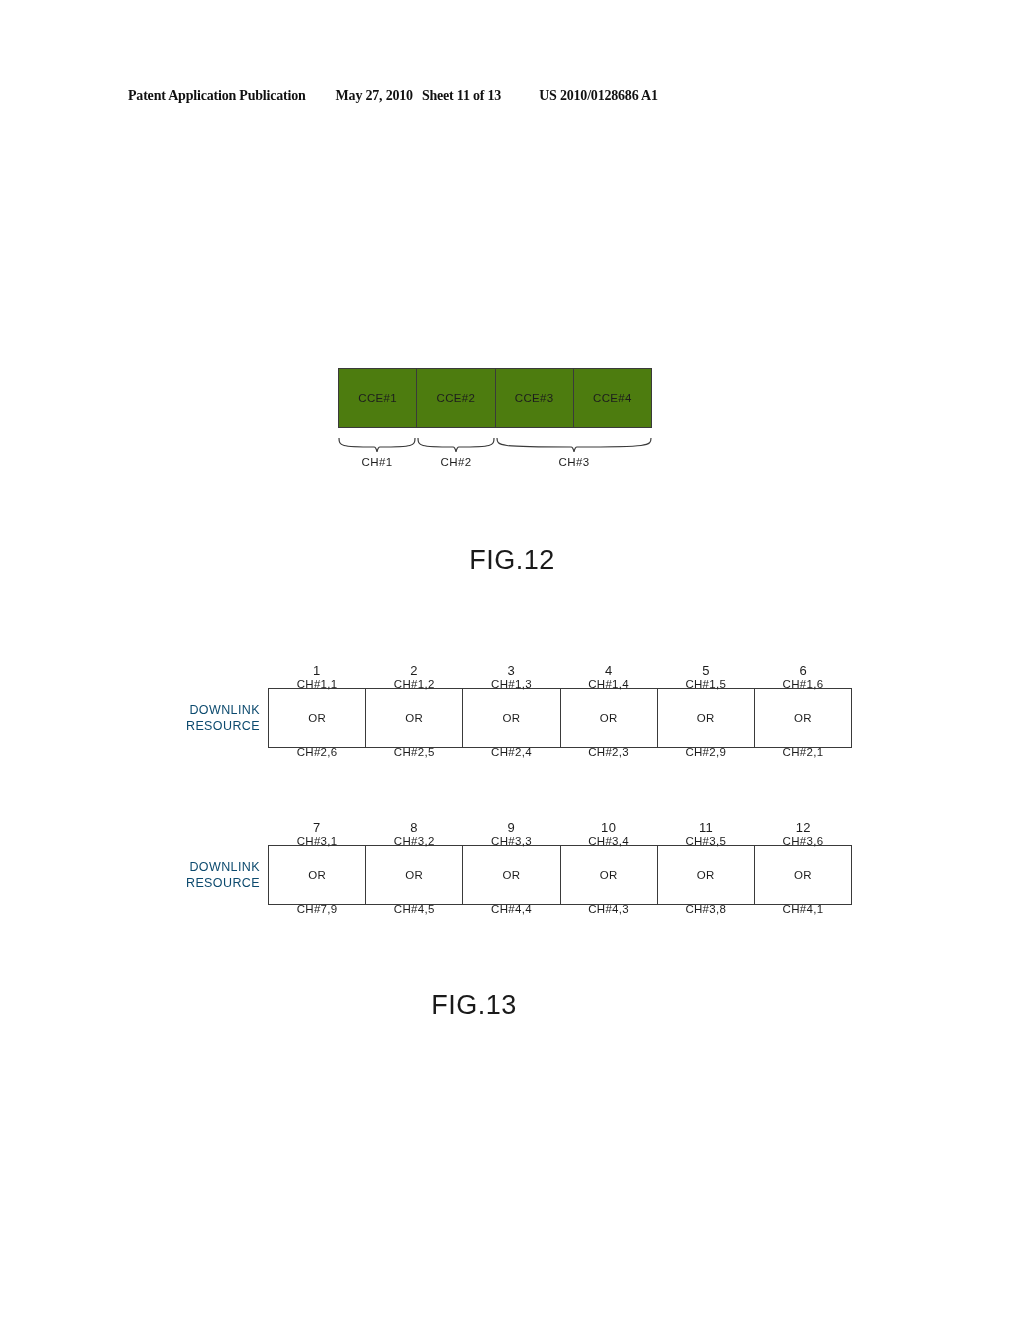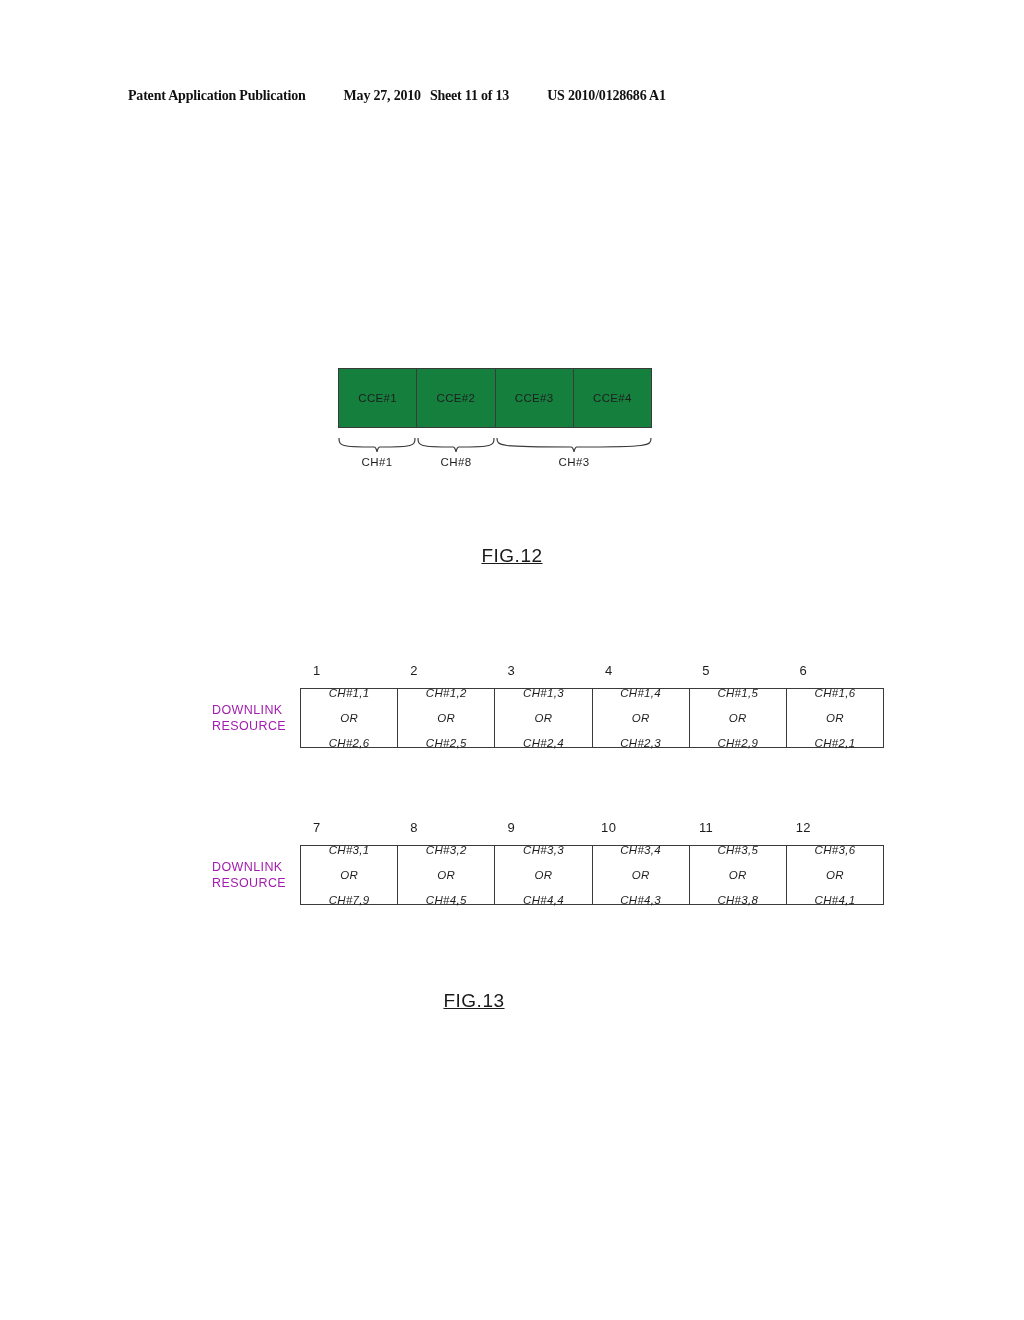--- a/index.html
+++ b/index.html
@@ -28,57 +28,56 @@
     align-items: baseline;
     font-family: "Liberation Serif", serif;
     font-weight: bold;
     font-size: 14px;
     letter-spacing: -0.2px;
     color: #111;
   }
   .hdr-pub { white-space: nowrap; }
   .hdr-date {
     white-space: nowrap;
+    margin-left: 30px;
+  }
+  .hdr-sheet {
+    white-space: nowrap;
+    margin-left: 9px;
+  }
+  .hdr-num {
+    white-space: nowrap;
     margin-left: 38px;
   }
-  .hdr-sheet {
-    white-space: nowrap;
-    margin-left: 9px;
-  }
-  .hdr-num {
-    white-space: nowrap;
-    margin-left: 38px;
-  }
 
   
   .fig-caption {
     position: absolute;
     font-family: "Liberation Sans", sans-serif;
-    font-size: 19px;
+    font-size: 27px;
     letter-spacing: 0.5px;
     color: #1a1a1a;
     white-space: nowrap;
-    text-decoration: underline;
   }
   #fig12-caption { left: 0; top: 545px; width: 1024px; text-align: center; }
   #fig13-caption { left: 0; top: 990px; width: 948px; text-align: center; }
 
   
   .fig12-wrap {
     position: absolute;
     left: 338px;
     top: 368px;
     width: 314px;
   }
   .cce-row {
     display: flex;
     border: 1px solid #3a3a3a;
     box-sizing: border-box;
     height: 60px;
-    background: #15803d;
+    background: #4d7c0f;
   }
   .cce-cell {
     flex: 1 1 0;
     border-right: 1px solid #3a3a3a;
     box-sizing: border-box;
     display: flex;
     align-items: center;
     justify-content: center;
     font-size: 11.5px;
     letter-spacing: 0.3px;
@@ -137,26 +136,25 @@
     position: absolute;
     left: 0;
     top: 25px;
     width: 672px;
     display: flex;
     align-items: center;
   }
   .dl-label {
     width: 80px;
     flex: 0 0 80px;
-    text-align: left;
+    text-align: right;
     font-size: 12.5px;
     line-height: 16px;
     letter-spacing: 0.4px;
-    color: #a21caf;
-    margin-left: 32px;
+    color: #0c4a6e;
   }
   .dl-label-line { display: block; white-space: nowrap; }
 
   .dl-table {
     margin-left: 8px;
     flex: 0 0 584px;
     width: 584px;
     display: flex;
     border: 1px solid #3a3a3a;
     box-sizing: border-box;
@@ -164,26 +162,25 @@
     background: #fff;
   }
   .dl-cell {
     flex: 1 1 0;
     border-right: 1px solid #3a3a3a;
     box-sizing: border-box;
     display: flex;
     flex-direction: column;
     align-items: center;
     justify-content: center;
-    gap: 9px;
+    gap: 18px;
     font-size: 11.5px;
     line-height: 16px;
     letter-spacing: 0.3px;
     color: #1d1d1d;
-    font-style: italic;
   }
   .dl-cell:last-child { border-right: none; }
   .dl-cell span { display: block; white-space: nowrap; }
 </style>
 </head>
 <body>
 
 <div class="page-header">
   <span class="hdr-pub">Patent Application Publication</span>
   <span class="hdr-date">May 27, 2010</span>
@@ -206,21 +203,21 @@
         <path d="M1 1 C1 9 3 10 36 10 C36 10 38 10 39 15 C40 10 42 10 42 10 C75 10 77 9 77 1" fill="none" stroke="#3a3a3a" stroke-width="1.2"></path>
       </svg>
     </div>
     <div class="brace-label" style="left:0px; width:78px;">CH#1</div>
 
     <div class="brace" style="left:79px; width:78px;">
       <svg width="78" height="16" viewBox="0 0 78 16" aria-hidden="true">
         <path d="M1 1 C1 9 3 10 36 10 C36 10 38 10 39 15 C40 10 42 10 42 10 C75 10 77 9 77 1" fill="none" stroke="#3a3a3a" stroke-width="1.2"></path>
       </svg>
     </div>
-    <div class="brace-label" style="left:79px; width:78px;">CH#8</div>
+    <div class="brace-label" style="left:79px; width:78px;">CH#2</div>
 
     <div class="brace" style="left:158px; width:156px;">
       <svg width="156" height="16" viewBox="0 0 156 16" aria-hidden="true">
         <path d="M1 1 C1 9 3 10 75 10 C75 10 77 10 78 15 C79 10 81 10 81 10 C153 10 155 9 155 1" fill="none" stroke="#3a3a3a" stroke-width="1.2"></path>
       </svg>
     </div>
     <div class="brace-label" style="left:158px; width:156px;">CH#3</div>
   </div>
 </div>
 

